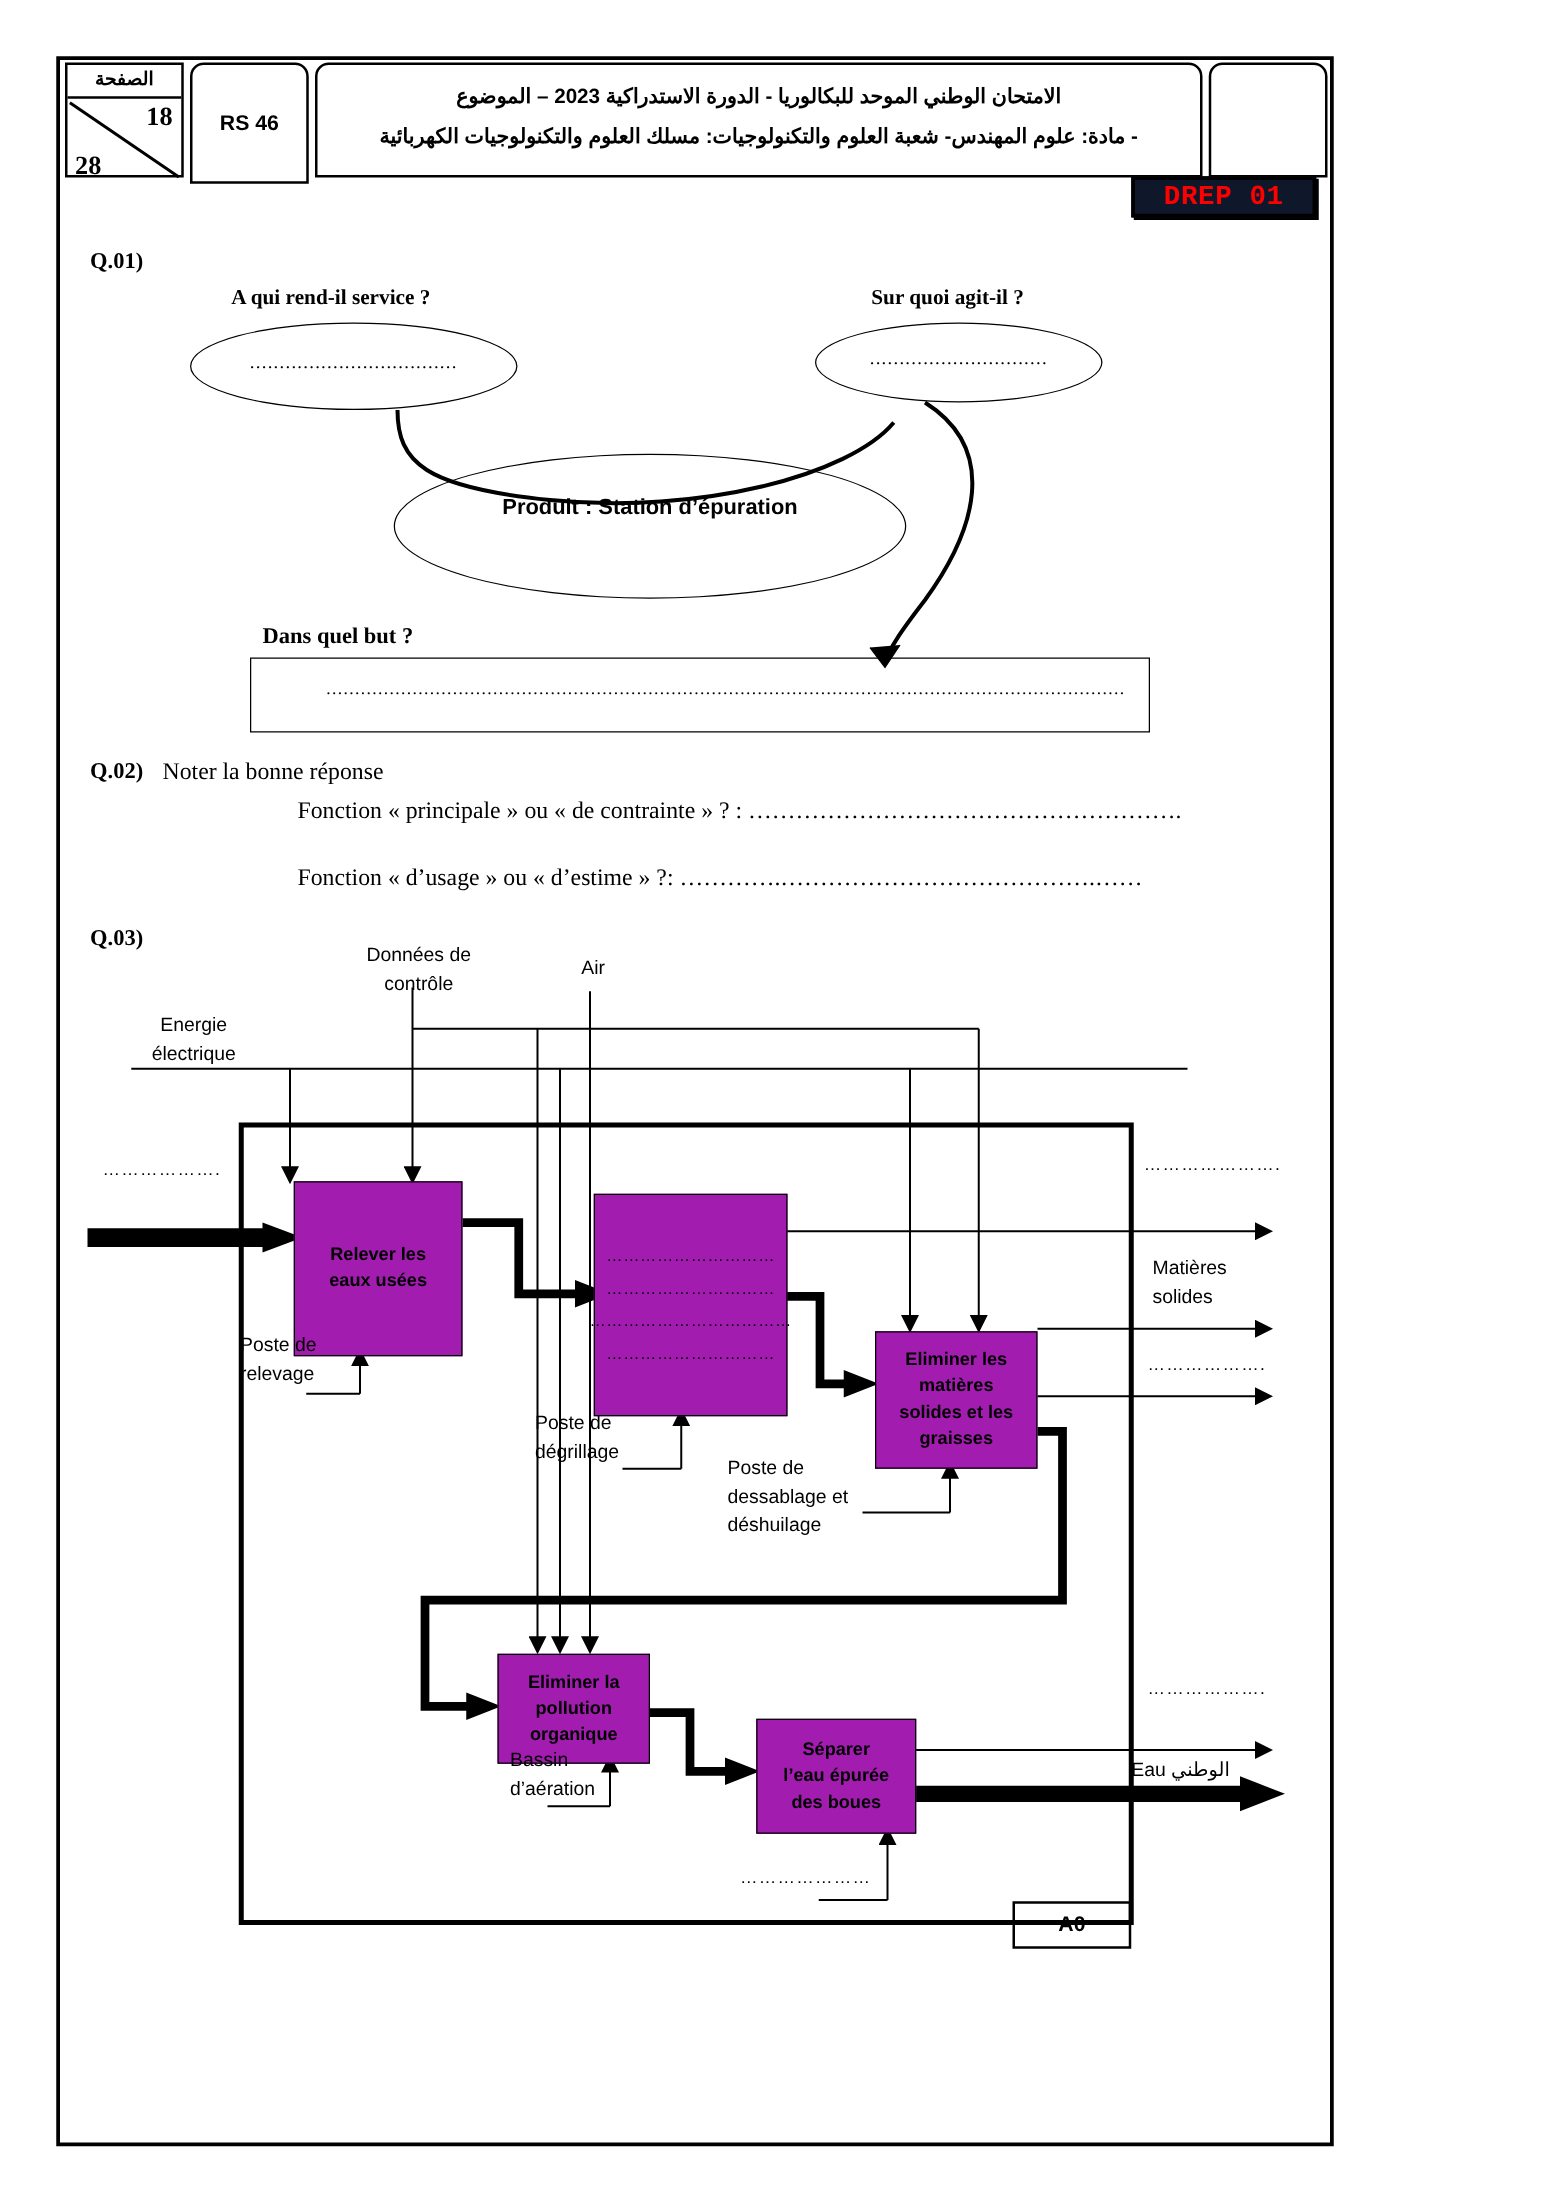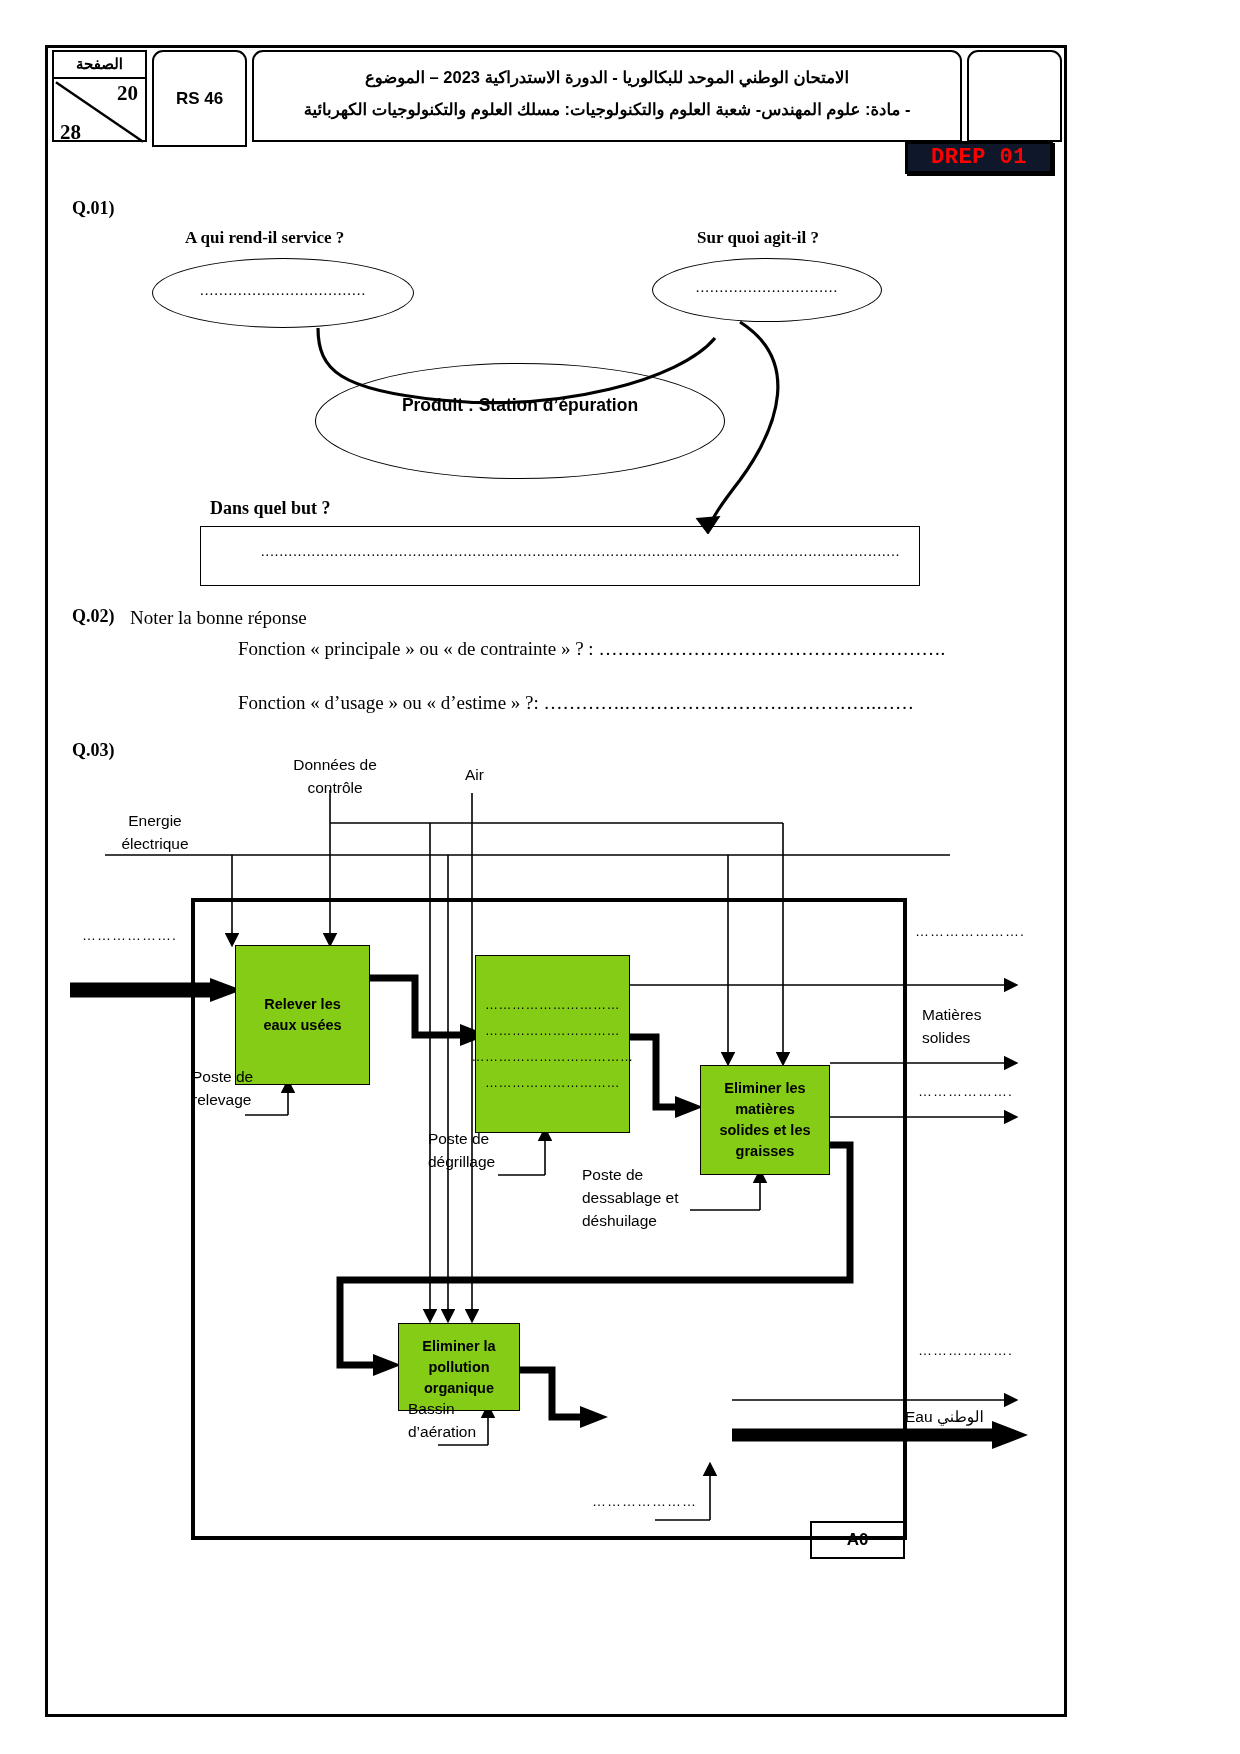--- a/index.html
+++ b/index.html
@@ -47,21 +47,21 @@
   .q02-line{position:absolute;left:238px;font-family:"Liberation Serif",serif;font-size:19px;white-space:nowrap;}
   #q02-l1{top:638px;}
   #q02-l2{top:692px;font-family:Liberation Serif, serif;}
 
   
   #q03-label{left:72px;top:740px;}
 
   #diagram{position:absolute;left:60px;top:745px;width:990px;height:830px;}
   #diagram svg{position:absolute;left:0;top:0;}
 
-  .fblock{position:absolute;background:#84cc16;border:1.8px solid #000;box-sizing:border-box;
+  .fblock{position:absolute;background:#a21caf;border:1.8px solid #000;box-sizing:border-box;
      display:flex;align-items:center;justify-content:center;text-align:center;
      font-family:"Liberation Sans",sans-serif;font-weight:bold;font-size:14.5px;line-height:21px;color:#000;}
   .fblock.dotsblk{font-weight:normal;letter-spacing:.5px;font-size:13px;line-height:26px;}
   .dlabel{position:absolute;font-family:"Liberation Sans",sans-serif;font-size:15.5px;line-height:23px;color:#000;white-space:nowrap;}
   .dlabel.center{text-align:center;}
   .dotstxt{position:absolute;font-family:"Liberation Sans",sans-serif;font-size:14px;letter-spacing:1px;color:#000;white-space:nowrap;}
 
   #a0box{position:absolute;left:810px;top:1521px;width:95px;height:38px;border:2px solid #000;box-sizing:border-box;
      display:flex;align-items:center;justify-content:center;font-family:"Liberation Sans",sans-serif;font-weight:bold;font-size:17px;}
 </style>
@@ -69,21 +69,21 @@
 <body>
 
 <div id="page-frame"></div>
 
 <div id="hdr-page">
   <div id="hdr-page-label">الصفحة</div>
   <div id="hdr-page-nums">
     <svg id="hdr-diag" viewBox="0 0 95 65">
       <line x1="2" y1="2" x2="93" y2="64" stroke="#000" stroke-width="2.5"></line>
     </svg>
-    <span id="hdr-num-top">20</span>
+    <span id="hdr-num-top">18</span>
     <span id="hdr-num-bot">28</span>
   </div>
 </div>
 
 <div id="hdr-code">RS 46</div>
 
 <div id="hdr-main">
   <div class="line">الامتحان الوطني الموحد للبكالوريا - الدورة الاستدراكية 2023 – ﺍﻟﻤﻮﺿﻮﻉ</div>
   <div class="line">- مادة: علوم المهندس- شعبة العلوم والتكنولوجيات: مسلك العلوم والتكنولوجيات الكهربائية</div>
 </div>
@@ -232,20 +232,27 @@
   </div>
 
   <div class="fblock" style="left:338px;top:578px;width:122px;height:88px;">
     <div>
       <span>Eliminer la</span><br>
       <span>pollution</span><br>
       <span>organique</span>
     </div>
   </div>
 
+  <div class="fblock" style="left:545px;top:630px;width:128px;height:92px;">
+    <div>
+      <span>Séparer</span><br>
+      <span>l’eau épurée</span><br>
+      <span>des boues</span>
+    </div>
+  </div>
 
   <div class="dlabel" style="left:132px;top:320px;">
     <span>Poste de</span><br>
     <span>relevage</span>
   </div>
 
   <div class="dlabel" style="left:368px;top:382px;">
     <span>Poste de</span><br>
     <span>dégrillage</span>
   </div>

